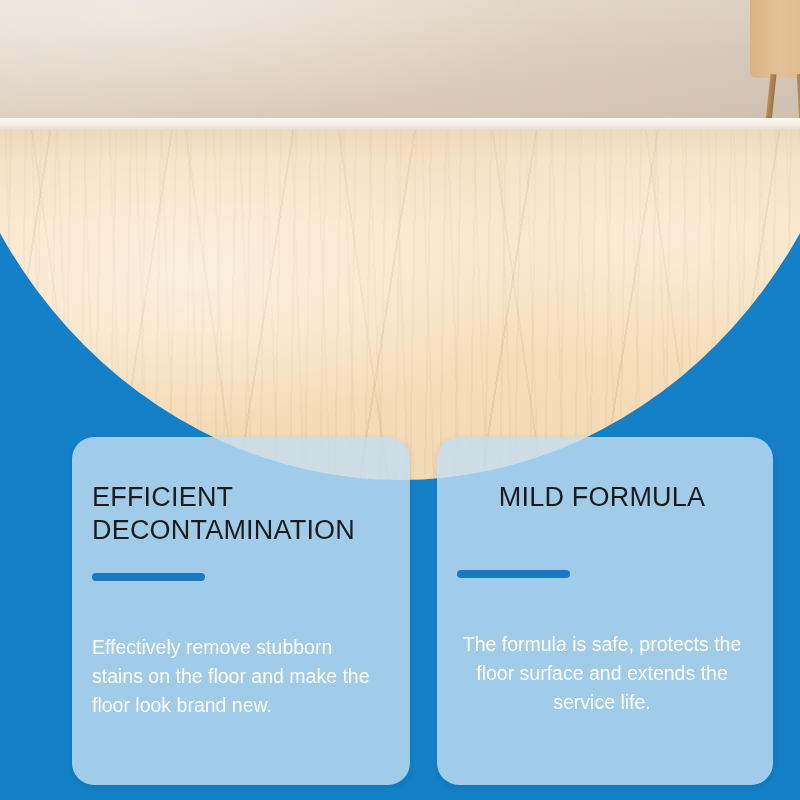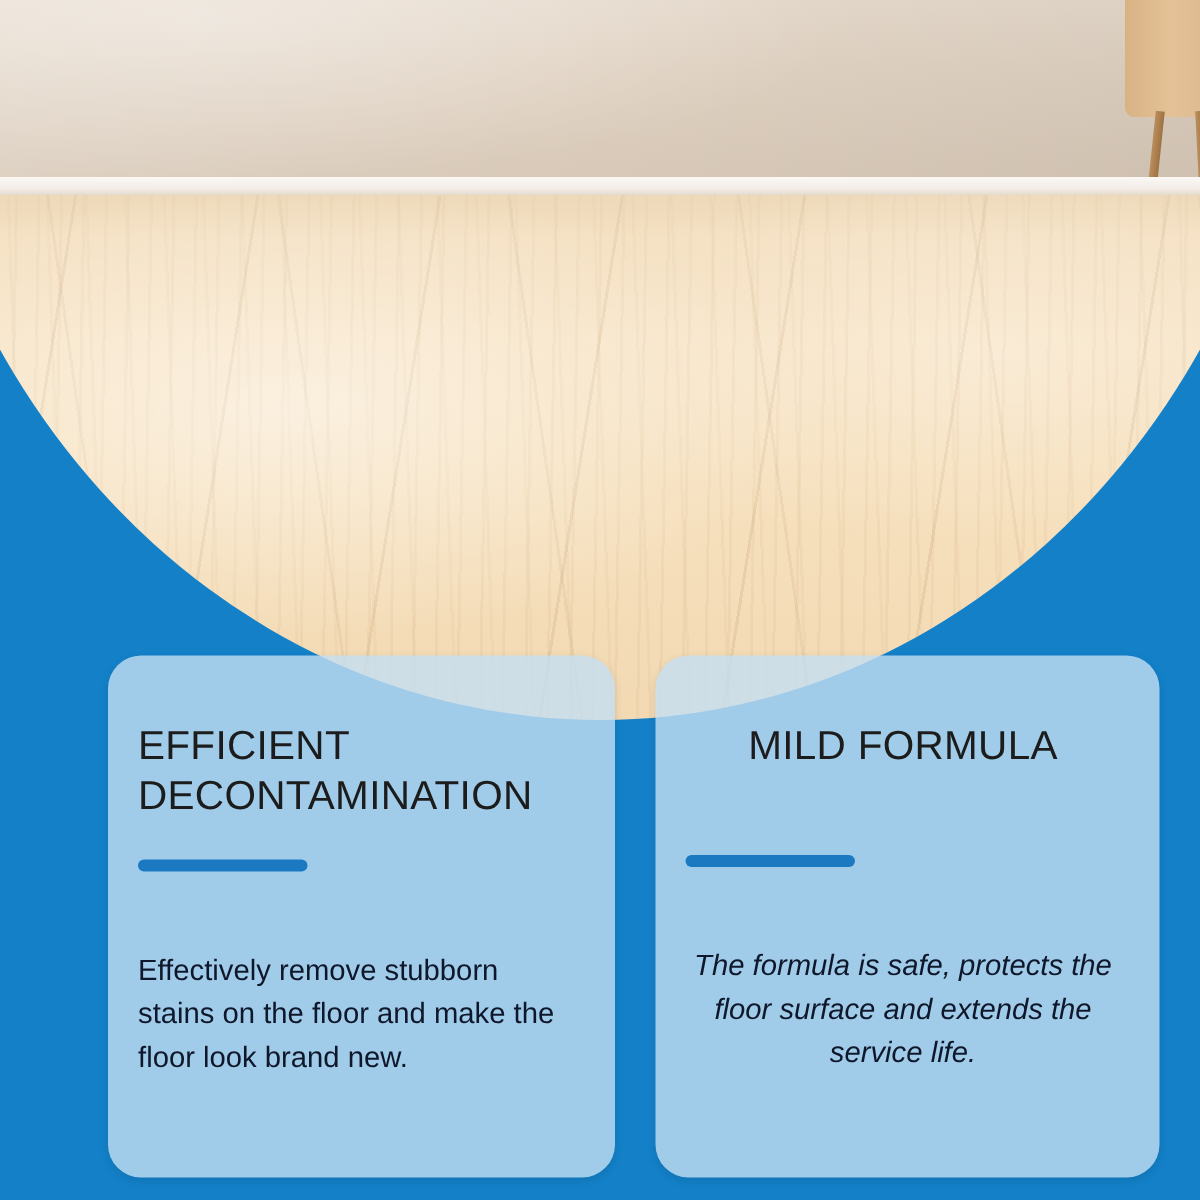--- a/index.html
+++ b/index.html
@@ -144,24 +144,24 @@
     width: 113px;
     height: 8px;
     border-radius: 5px;
     background: #1b79c2;
   }
   .card-body {
     margin: 0;
     margin-top: 52px;
     font-size: 19.5px;
     line-height: 1.50;
-    color: #0f172a;
+    color: #ffffff;
     max-width: 292px;
   }
-  .card.right .card-body { margin-top: 52px; font-style: italic; }
+  .card.right .card-body { margin-top: 52px; }
   .card.right .accent-bar { margin-top: 56px; }
 </style>
 </head>
 <body>
 
 <div id="page">
 
   <div id="hero-clip">
     <div id="hero-inner">
       <div class="wall"></div>

